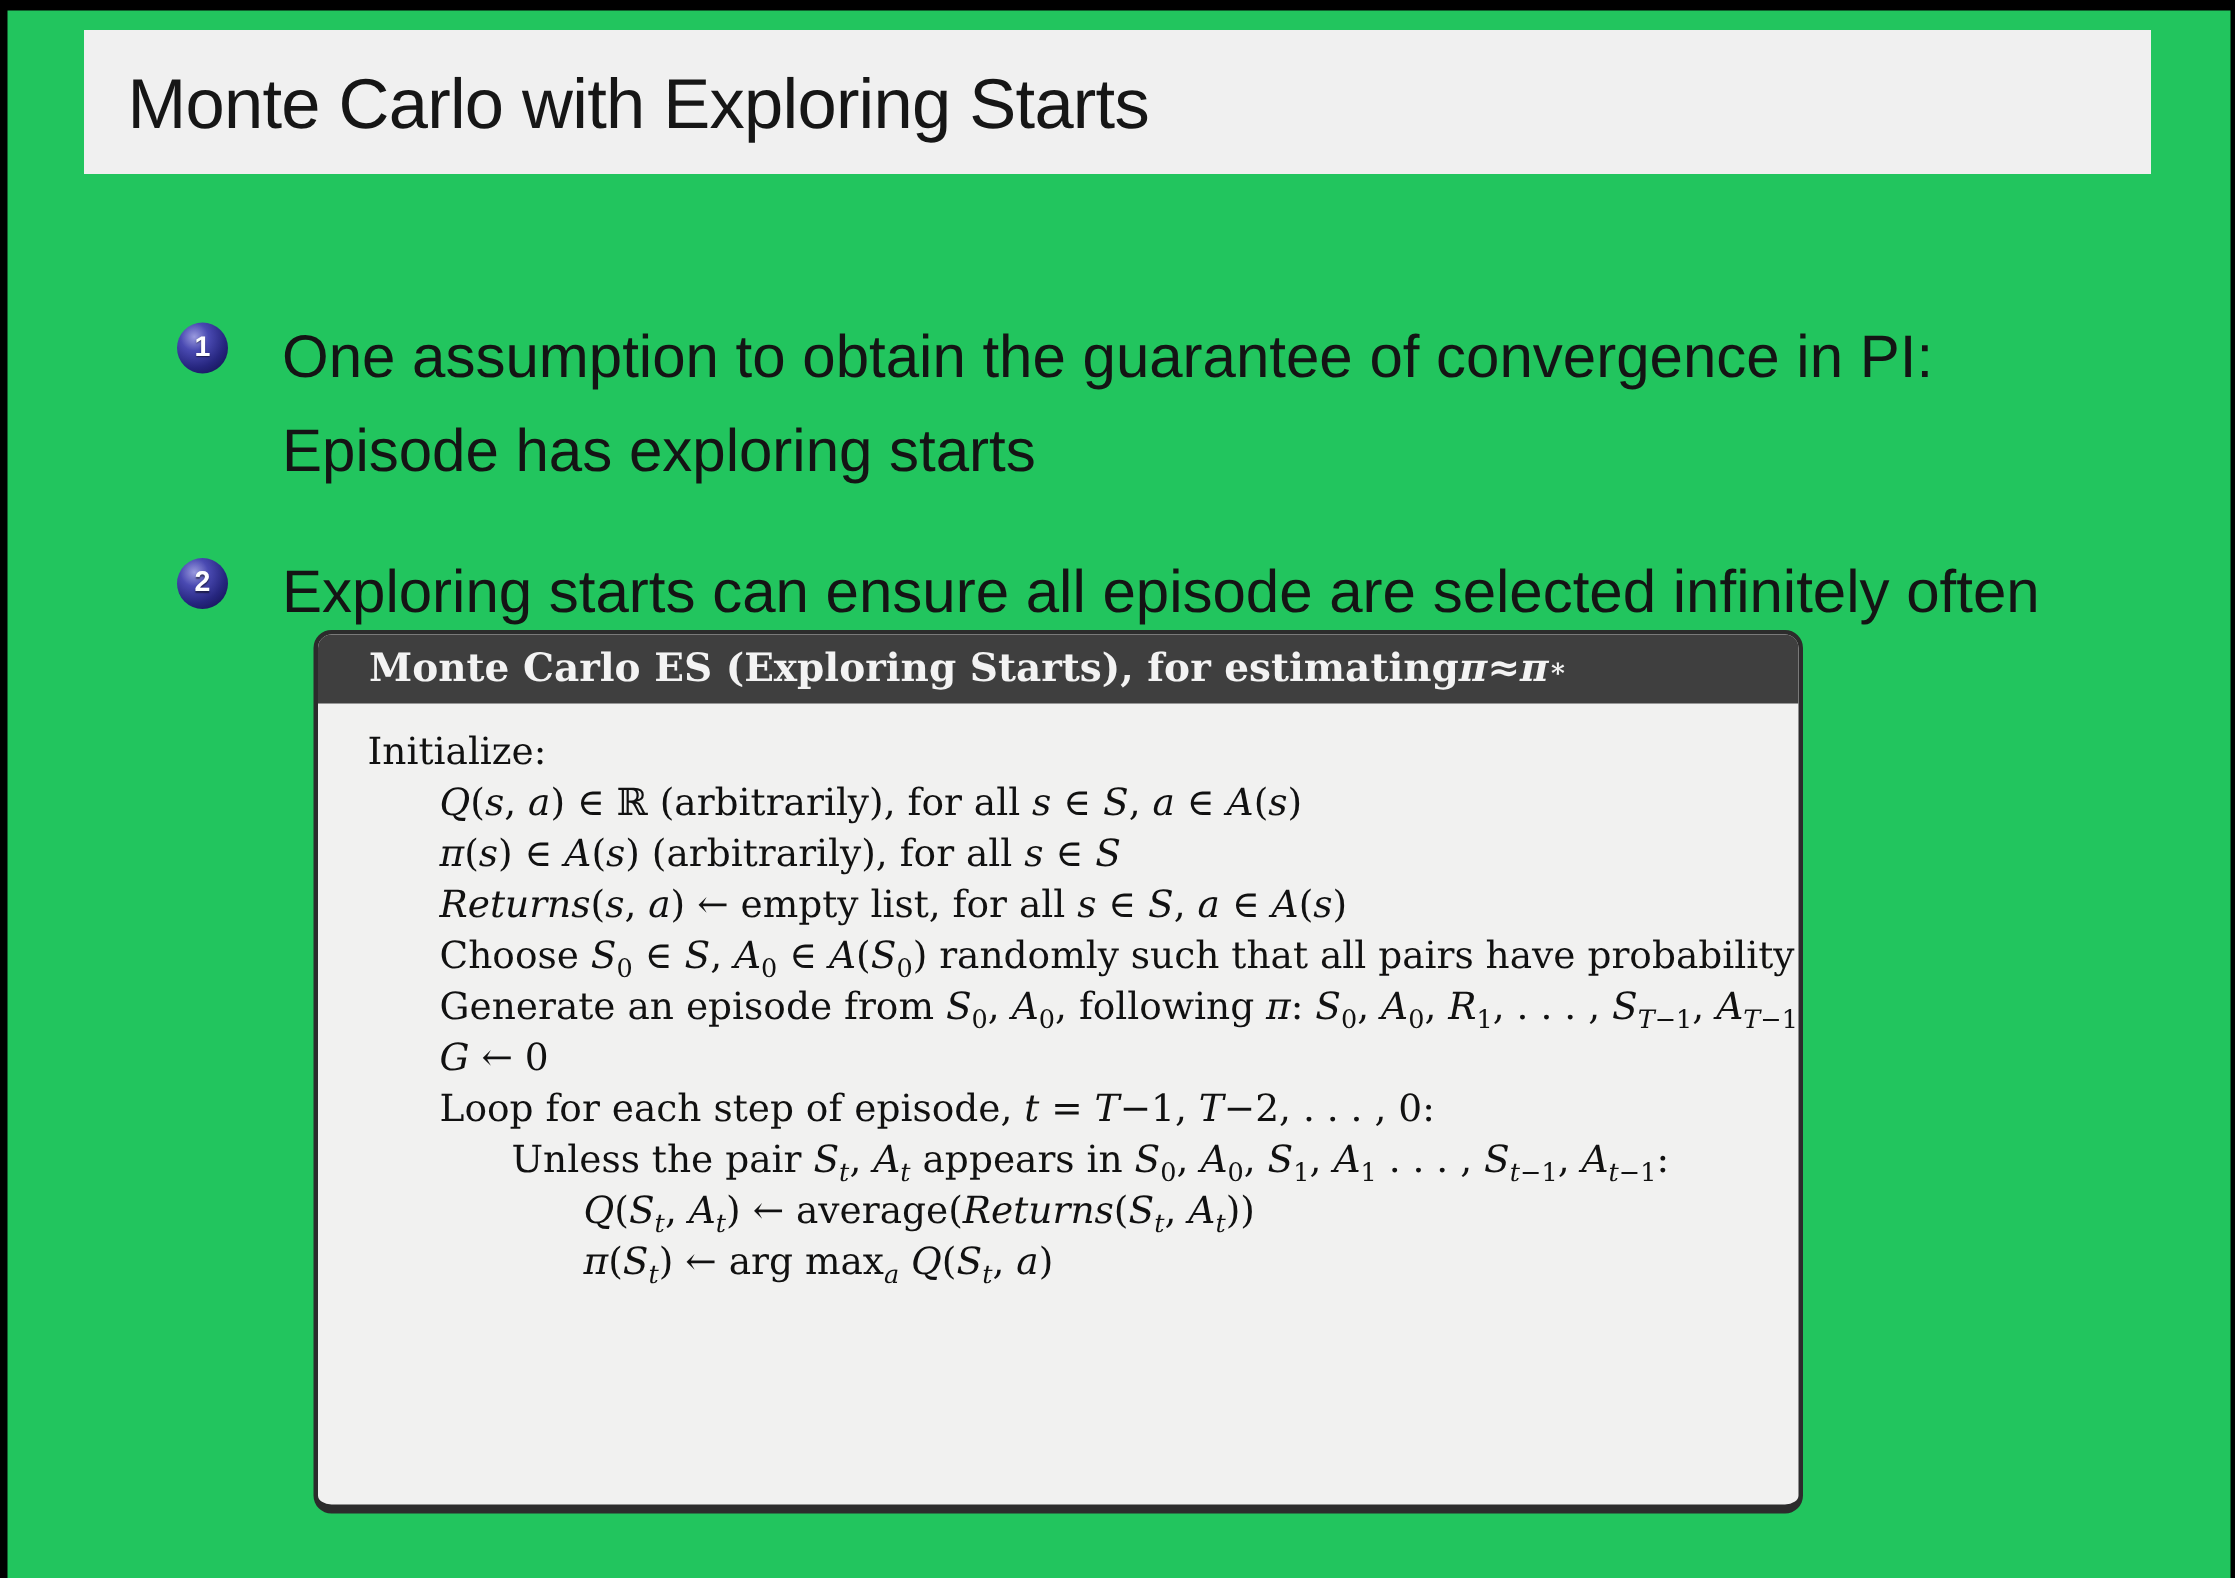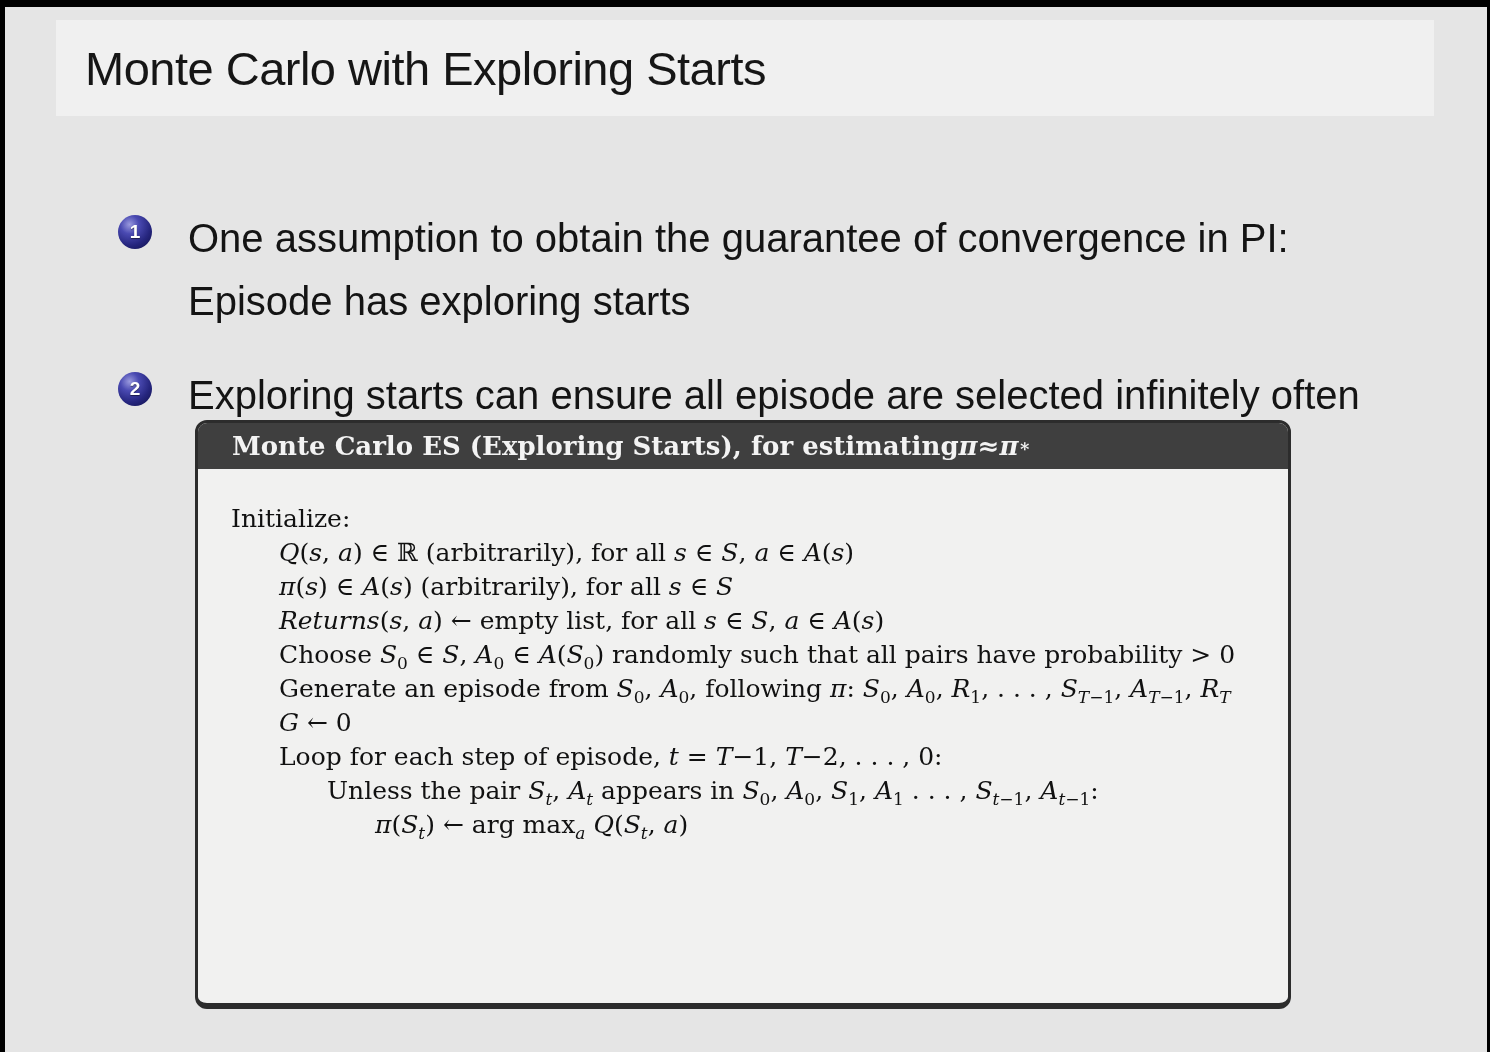--- a/index.html
+++ b/index.html
@@ -13,21 +13,21 @@
   html,body{width:1490px;height:1052px;}
   body{
     background:#000;
     font-family:"Liberation Sans","DejaVu Sans",sans-serif;
     overflow:hidden;
   }
   .slide{
     position:absolute;
     left:5px; top:7px;
     width:1482px; height:1045px;
-    background:#e5e5e5;
+    background:#22c55e;
   }
   
   .banner{
     position:absolute;
     left:51px; top:13px;
     width:1378px; height:96px;
     background:var(--banner-bg);
     display:flex; align-items:center;
   }
   .banner h1{
@@ -62,22 +62,22 @@
   }
   .bullet-text{
     margin-left:36px;
     font-size:40px;
     line-height:63px;
     color:var(--text);
   }
   
   .algo-box{
     position:absolute;
-    left:190px; top:413px;
-    width:1096px; height:589px;
+    left:204px; top:413px;
+    width:993px; height:589px;
     background:var(--box-body-bg);
     border:3px solid var(--box-border);
     border-bottom-width:6px;
     border-radius:12px;
     overflow:hidden;
   }
   .algo-header{
     height:46px;
     background:var(--box-header-bg);
     color:#f3f3f3;
@@ -90,21 +90,21 @@
   .algo-body{
     padding:15px 16px 0 33px;
     font-family:"DejaVu Serif","Liberation Serif",serif;
     font-size:25px;
     line-height:34px;
     color:#111111;
     overflow:hidden;
   }
   .algo-line{white-space:nowrap;}
   .algo-line.gap{margin-top:17px;}
-  .ind-0{margin-left:0;margin-top:18px;}
+  .ind-0{margin-left:0;}
   .ind-1{margin-left:48px;}
   .ind-2{margin-left:96px;}
   .ind-3{margin-left:144px;}
   .algo-body i, .algo-header i{font-style:italic;}
   .cal{font-style:italic;font-weight:normal;}
   sub{font-size:68%;line-height:0;}
 </style>
 </head>
 <body>
 
@@ -134,17 +134,18 @@
     <div class="algo-body" id="algo-lines">
         <div class="algo-line ind-0">Initialize:</div>
         <div class="algo-line ind-1"><i>Q</i>(<i>s</i>, <i>a</i>) ∈ ℝ (arbitrarily), for all <i>s</i> ∈ <i class="cal">S</i>, <i>a</i> ∈ <i class="cal">A</i>(<i>s</i>)</div>
         <div class="algo-line ind-1"><i>π</i>(<i>s</i>) ∈ <i class="cal">A</i>(<i>s</i>) (arbitrarily), for all <i>s</i> ∈ <i class="cal">S</i></div>
         <div class="algo-line ind-1"><i>Returns</i>(<i>s</i>, <i>a</i>) ← empty list, for all <i>s</i> ∈ <i class="cal">S</i>, <i>a</i> ∈ <i class="cal">A</i>(<i>s</i>)</div>
         <div class="algo-line ind-1">Choose <i>S</i><sub>0</sub> ∈ <i class="cal">S</i>, <i>A</i><sub>0</sub> ∈ <i class="cal">A</i>(<i>S</i><sub>0</sub>) randomly such that all pairs have probability &gt; 0</div>
         <div class="algo-line ind-1">Generate an episode from <i>S</i><sub>0</sub>, <i>A</i><sub>0</sub>, following <i>π</i>: <i>S</i><sub>0</sub>, <i>A</i><sub>0</sub>, <i>R</i><sub>1</sub>, . . . , <i>S</i><sub><i>T</i>−1</sub>, <i>A</i><sub><i>T</i>−1</sub>, <i>R</i><sub><i>T</i></sub></div>
         <div class="algo-line ind-1"><i>G</i> ← 0</div>
         <div class="algo-line ind-1">Loop for each step of episode, <i>t</i> = <i>T</i>−1, <i>T</i>−2, . . . , 0:</div>
         <div class="algo-line ind-2">Unless the pair <i>S</i><sub><i>t</i></sub>, <i>A</i><sub><i>t</i></sub> appears in <i>S</i><sub>0</sub>, <i>A</i><sub>0</sub>, <i>S</i><sub>1</sub>, <i>A</i><sub>1</sub> . . . , <i>S</i><sub><i>t</i>−1</sub>, <i>A</i><sub><i>t</i>−1</sub>:</div>
+        <div class="algo-line ind-3"><i>Q</i>(<i>S</i><sub><i>t</i></sub>, <i>A</i><sub><i>t</i></sub>) ← average(<i>Returns</i>(<i>S</i><sub><i>t</i></sub>, <i>A</i><sub><i>t</i></sub>))</div>
         <div class="algo-line ind-3"><i>π</i>(<i>S</i><sub><i>t</i></sub>) ← arg max<sub><i>a</i></sub> <i>Q</i>(<i>S</i><sub><i>t</i></sub>, <i>a</i>)</div>
       </div>
   </div>
 
 </div>
 
 </body></html>

